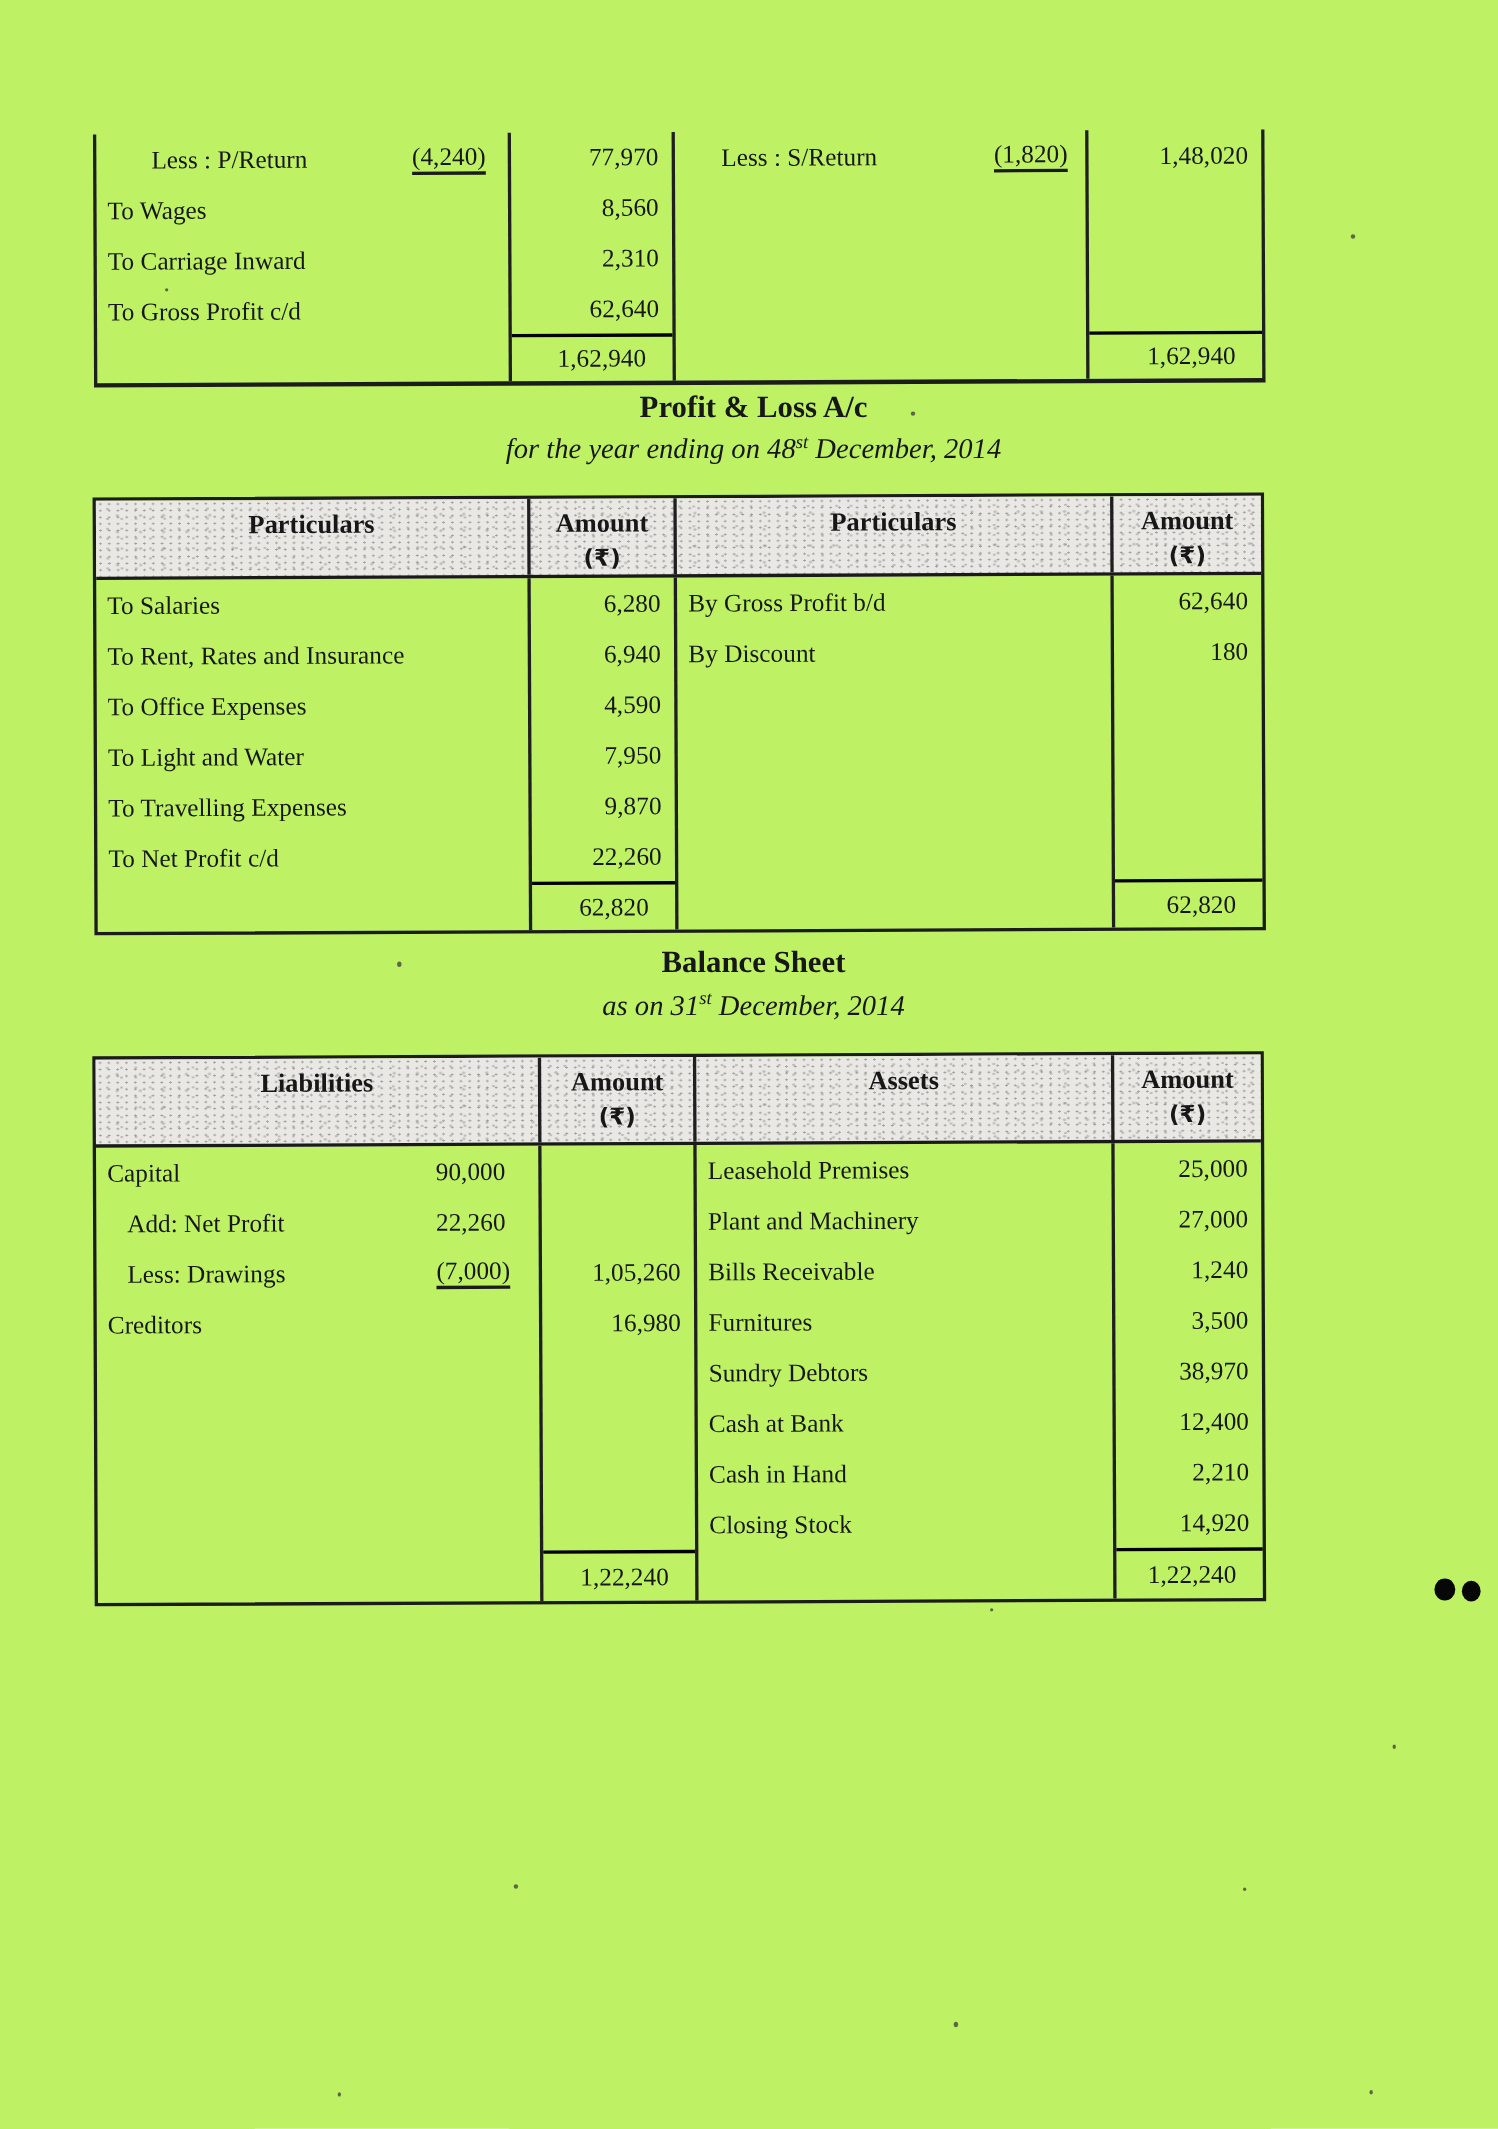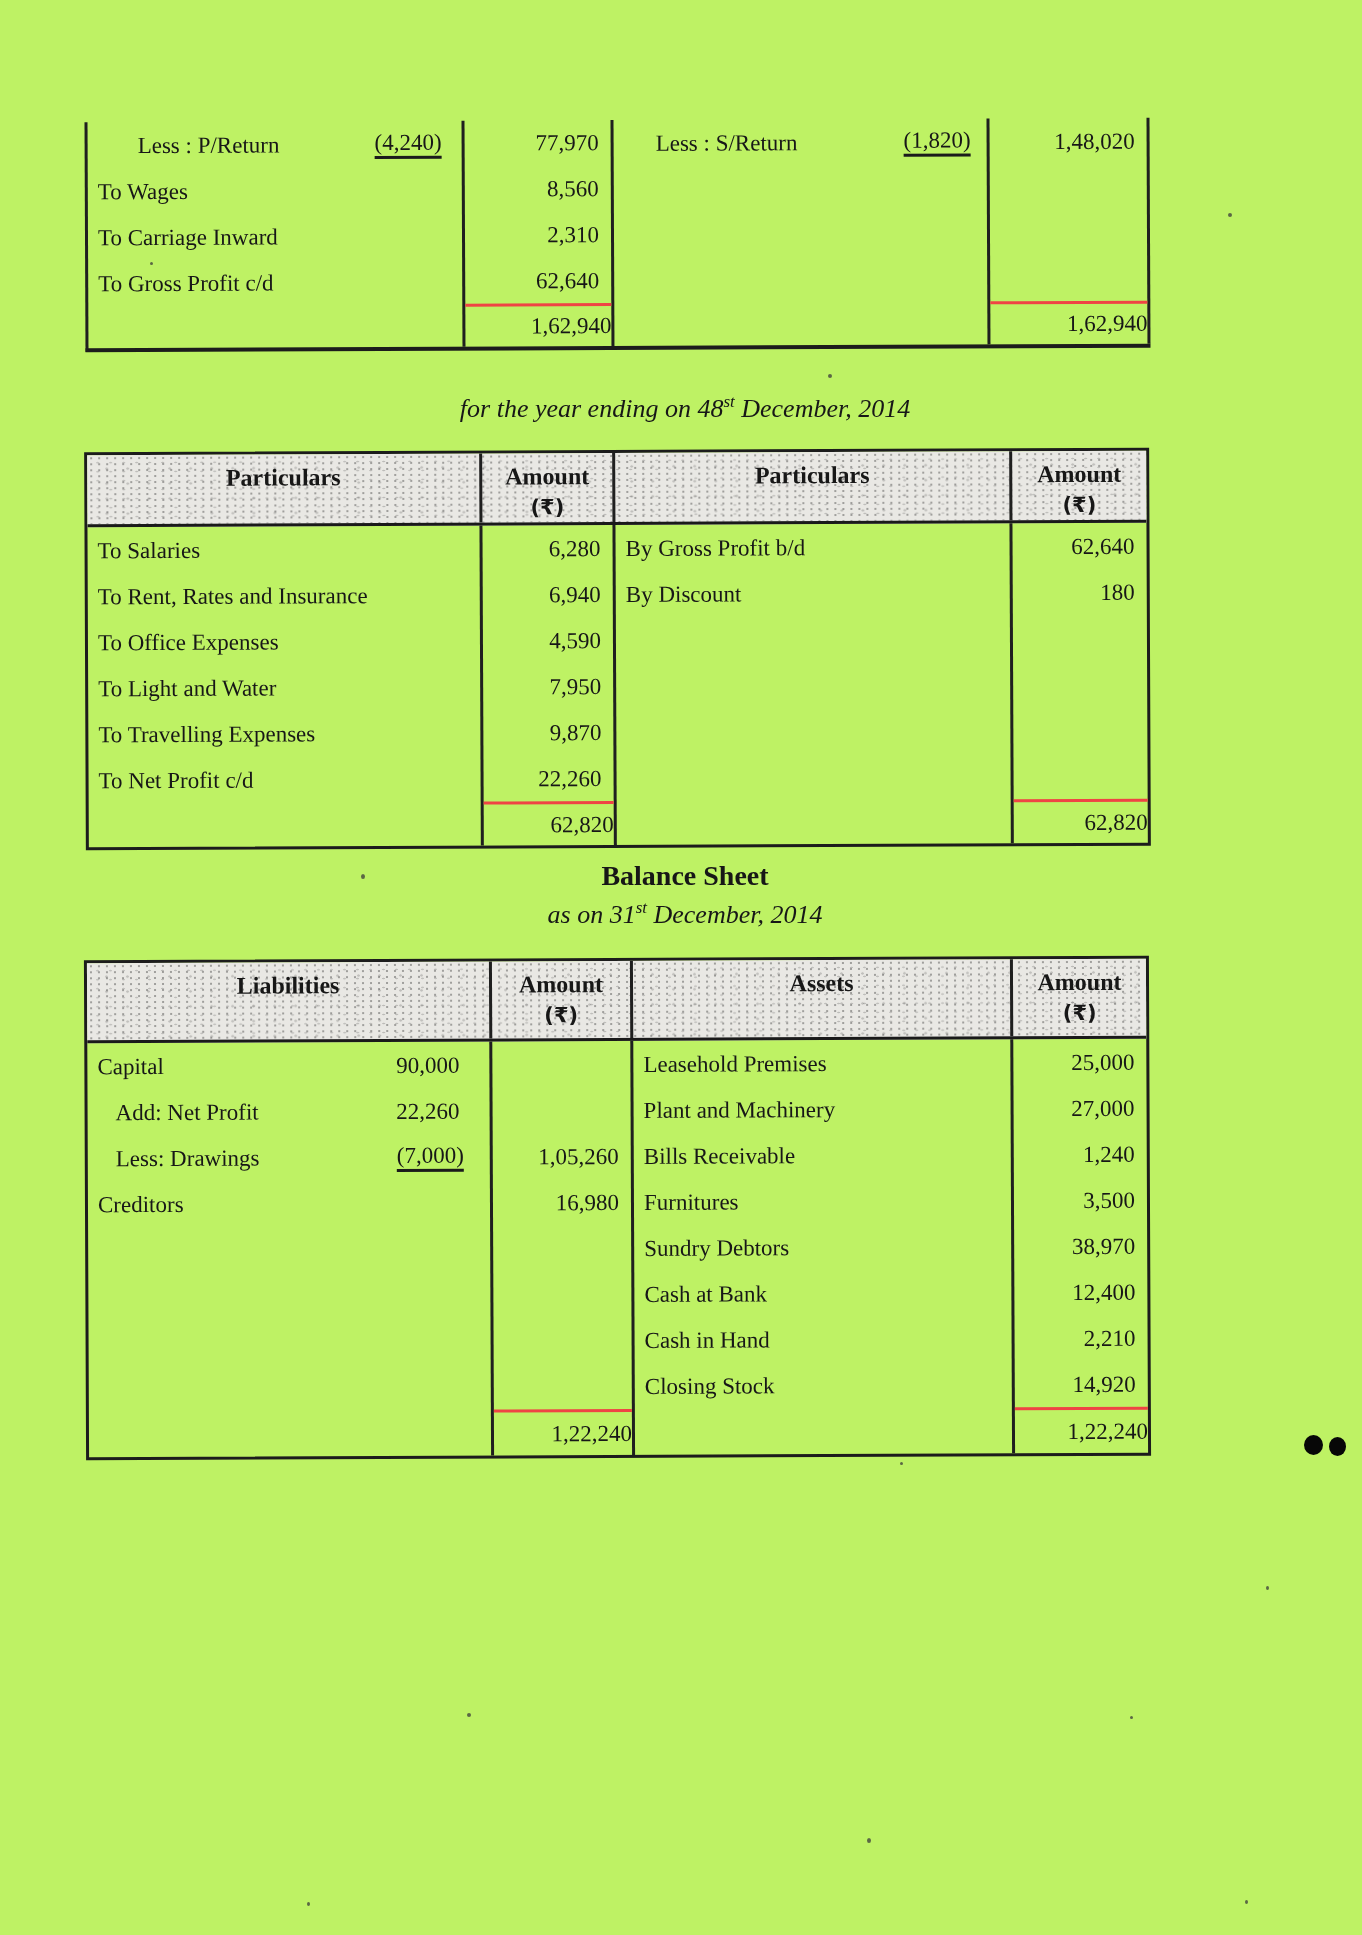--- a/index.html
+++ b/index.html
@@ -19,23 +19,23 @@
   .r{height:46px;display:flex;align-items:center;font-size:23px;line-height:25px;white-space:nowrap;}
   .lbl{padding-left:10px;}
   .lbl-ind{padding-left:50px;}
   .lbl-ind2{padding-left:28px;}
   .amt{justify-content:flex-end;padding-right:12px;}
   .note{margin-left:auto;}
   .u{border-bottom:3px solid #1b1b1b;padding-bottom:1px;}
   .bl{border-left:3px solid #1f1f1f;}
   .br{border-right:3px solid #1f1f1f;}
   .total{
-    margin-top:auto;border-top:3px solid #ef4444;
+    margin-top:auto;border-top:3px solid #000000;
     display:flex;align-items:center;justify-content:flex-end;
-    padding-right:0;font-size:23px;
+    padding-right:24px;font-size:23px;
   }
   
   .hdr{
     display:flex;box-sizing:border-box;
     border-bottom:3px solid #1a1a1a;
     background-color:#e9e8e4;
     background-image:
       radial-gradient(rgba(40,40,40,0.38) 1px, transparent 1.4px),
       radial-gradient(rgba(70,70,70,0.28) 1px, transparent 1.6px),
       radial-gradient(rgba(25,25,25,0.20) 1.2px, transparent 1.9px);
@@ -99,20 +99,21 @@
         <span class="note u" style="margin-right:16px;">(1,820)</span>
       </div>
     </div>
 
     <div class="col bl br" style="width:163px;">
       <div class="r amt">1,48,020</div>
       <div class="total" style="height:40px;">1,62,940</div>
     </div>
   </div>
 
+  <div class="title" style="top:355px;">Profit &amp; Loss A/c</div>
   <div class="subtitle" style="top:392px;"><span>for the year ending on 48</span><sup>st</sup><span> December, 2014</span></div>
 
   <div class="acct" style="left:85px;top:450px;width:1065px;height:398px;border:3px solid #1c1c1c;flex-direction:column;">
     <div class="hdr" style="height:72px;">
       <div class="hcell" style="width:392px;">
         <span>Particulars</span>
       </div>
       <div class="hcell bl br" style="width:136px;">
         <span>Amount</span>
         <span class="cur">(₹)</span>

